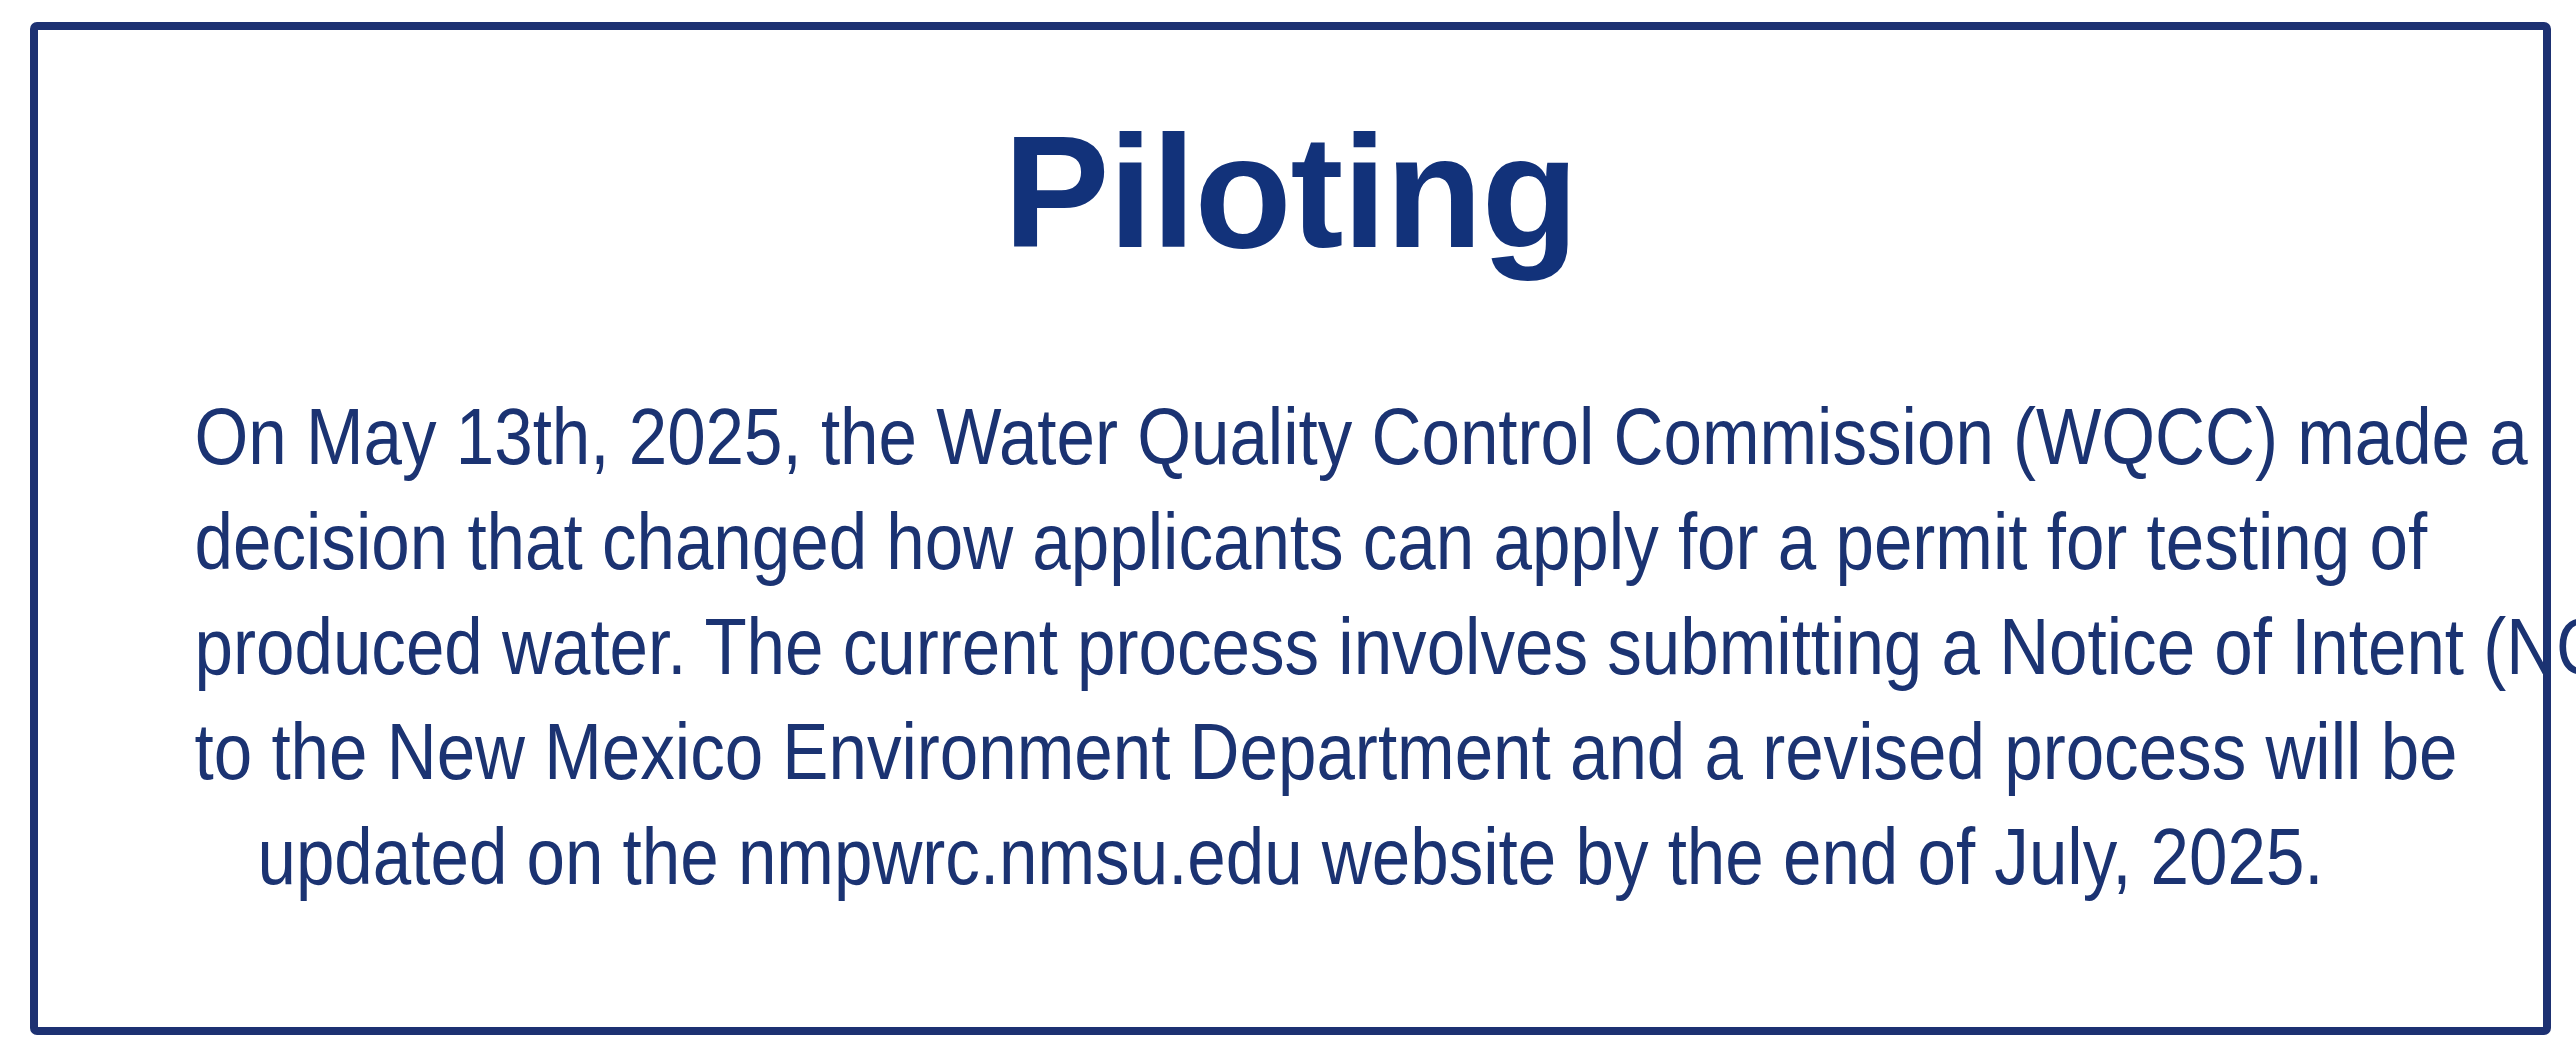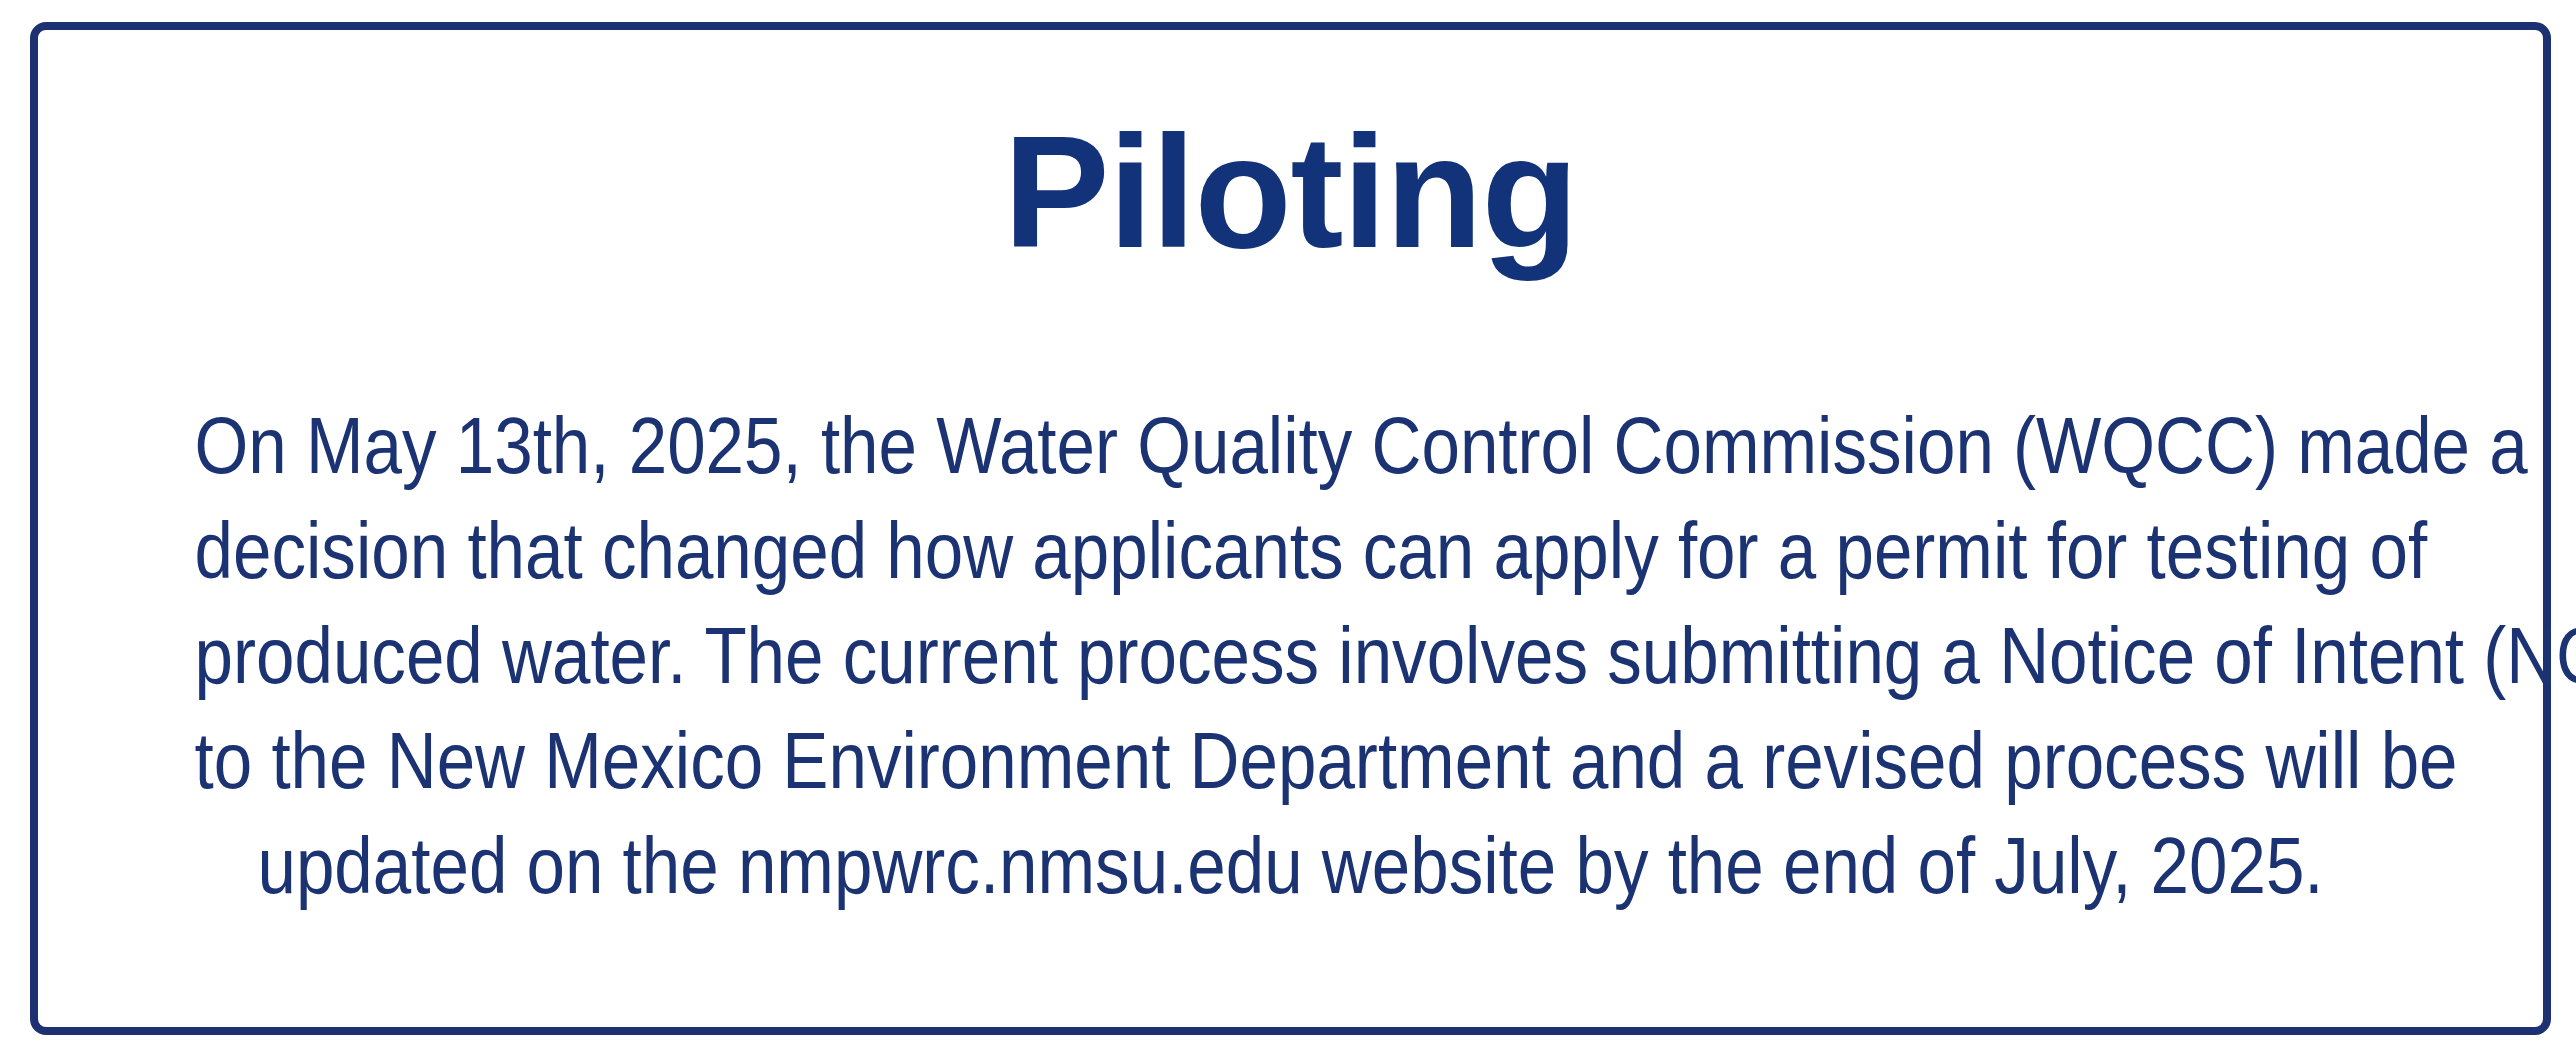--- a/index.html
+++ b/index.html
@@ -23,21 +23,21 @@
 
   
   .callout-card {
     position: absolute;
     left: 30px;
     top: 22px;
     width: 2521px;          
     height: 1013px;         
     box-sizing: border-box;
     border: 8.8px solid #1d3172;
-    border-radius: 16px;
+    border-radius: 7px;
     background: #ffffff;
     display: flex;
     flex-direction: column;
     align-items: center;
   }
 
   
   .callout-title {
     font-family: "Liberation Sans", sans-serif;
     font-weight: bold;
@@ -47,21 +47,21 @@
     text-align: center;
     letter-spacing: -1.1px;
     margin: 0;
     padding-top: 83px;
     width: 100%;
     -webkit-font-smoothing: antialiased;
   }
 
   
   .callout-body {
-    margin: 13px;
+    margin: 4px;
     padding: 0;
     width: 100%;
     padding-top: 108px;
     text-align: center;
   }
 
   .body-line {
     display: block;
     font-family: "Liberation Sans Narrow", "Liberation Sans", sans-serif;
     font-weight: normal;

